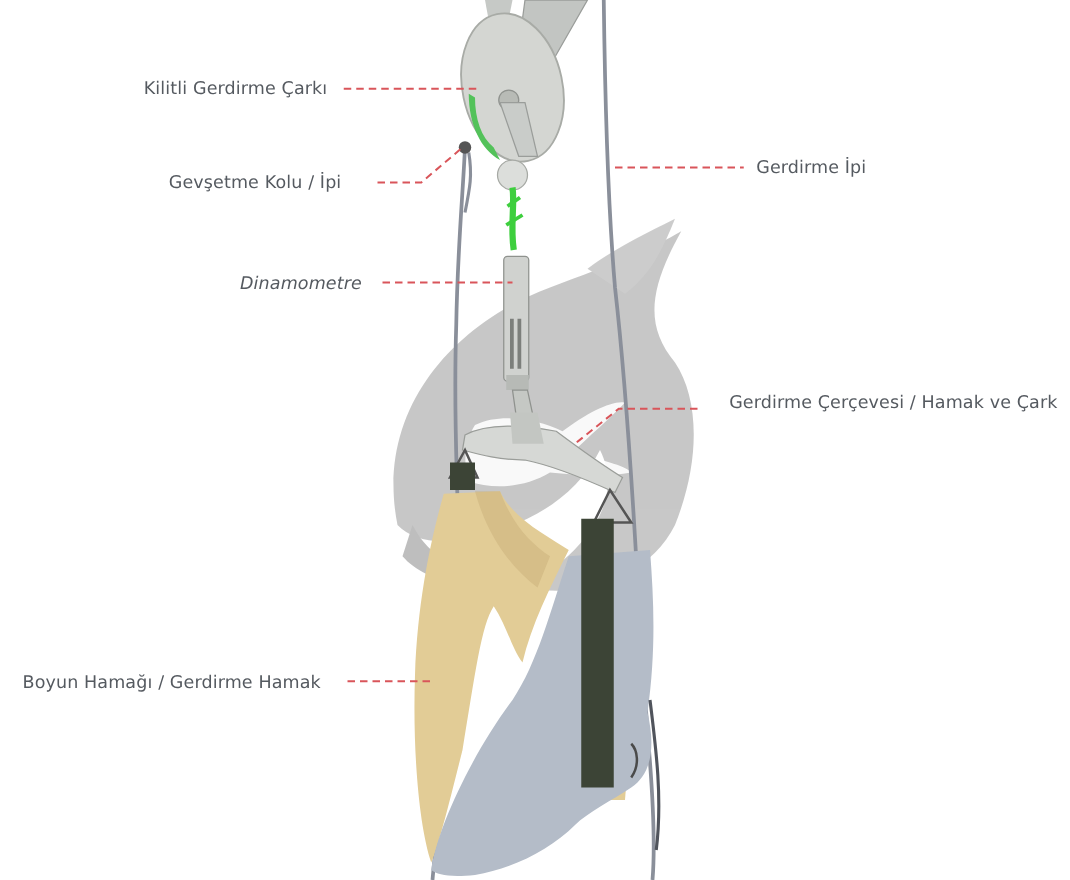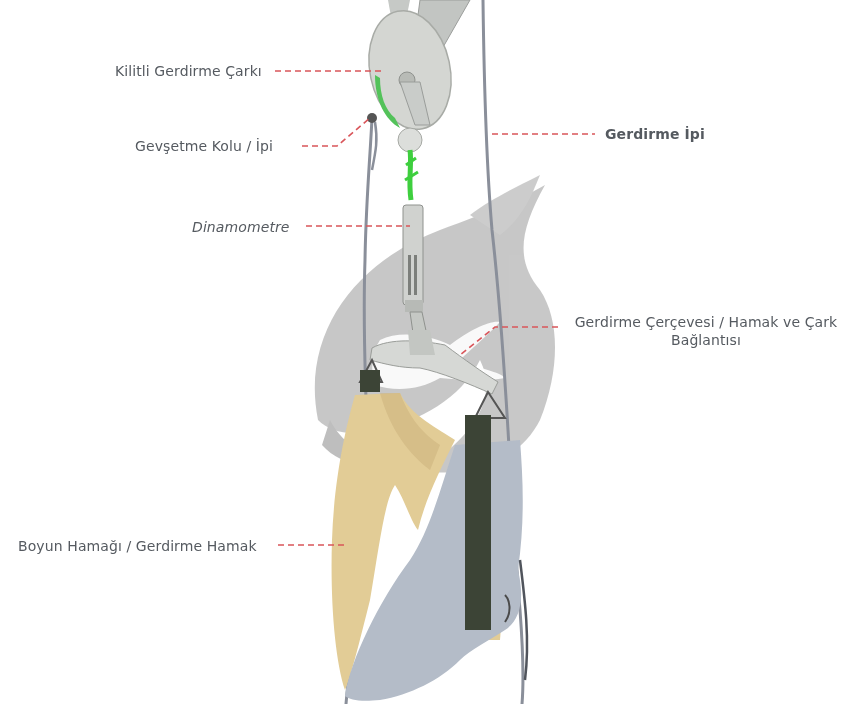--- a/index.html
+++ b/index.html
@@ -11,21 +11,21 @@
     .stage { position: absolute; left: 0; top: 0; width: 856px; height: 704px; }
     svg.art { position: absolute; left: 0; top: 0; }
     .label {
       position: absolute;
       font-size: 14px;
       color: #555a60;
       white-space: nowrap;
       line-height: 18px;
       letter-spacing: 0.1px;
     }
-    .label.center { text-align: center; }
+    .label.center { text-align: right; }
   </style>
 </head>
 <body>
 
 <div class="stage">
 
   <svg class="art" width="856" height="704" viewBox="0 0 856 704">
 
     <g opacity="0.55">
       <path d="M318 420 C300 330 360 260 440 230 C480 215 520 200 545 185 C520 230 515 260 540 290 C560 320 560 370 540 420 C520 460 470 480 420 470 C470 440 500 400 480 360 C460 400 420 420 380 430 C350 437 330 432 318 420 Z" fill="#9a9a9a"></path>
@@ -84,21 +84,20 @@
       <path d="M302 146 L337 146 L370 118"></path>
       <line x1="492" y1="134" x2="595" y2="134"></line>
       <line x1="306" y1="226" x2="410" y2="226"></line>
       <path d="M558 327 L495 327 L460 355"></path>
       <line x1="278" y1="545" x2="345" y2="545"></line>
     </g>
   </svg>
 
   <div class="label" style="left:115px; top:62px;">Kilitli Gerdirme Çarkı</div>
   <div class="label" style="left:135px; top:137px;">Gevşetme Kolu / İpi</div>
-  <div class="label" style="left:605px; top:125px;font-weight:bold;">Gerdirme İpi</div>
+  <div class="label" style="left:605px; top:125px;">Gerdirme İpi</div>
   <div class="label" style="left:192px; top:218px;font-style:italic;">Dinamometre</div>
   <div class="label center" style="left:566px; top:313px; width:280px;">
     <div>Gerdirme Çerçevesi / Hamak ve Çark</div>
-    <div>Bağlantısı</div>
   </div>
   <div class="label" style="left:18px; top:537px;">Boyun Hamağı / Gerdirme Hamak</div>
 
 </div>
 
 </body></html>

